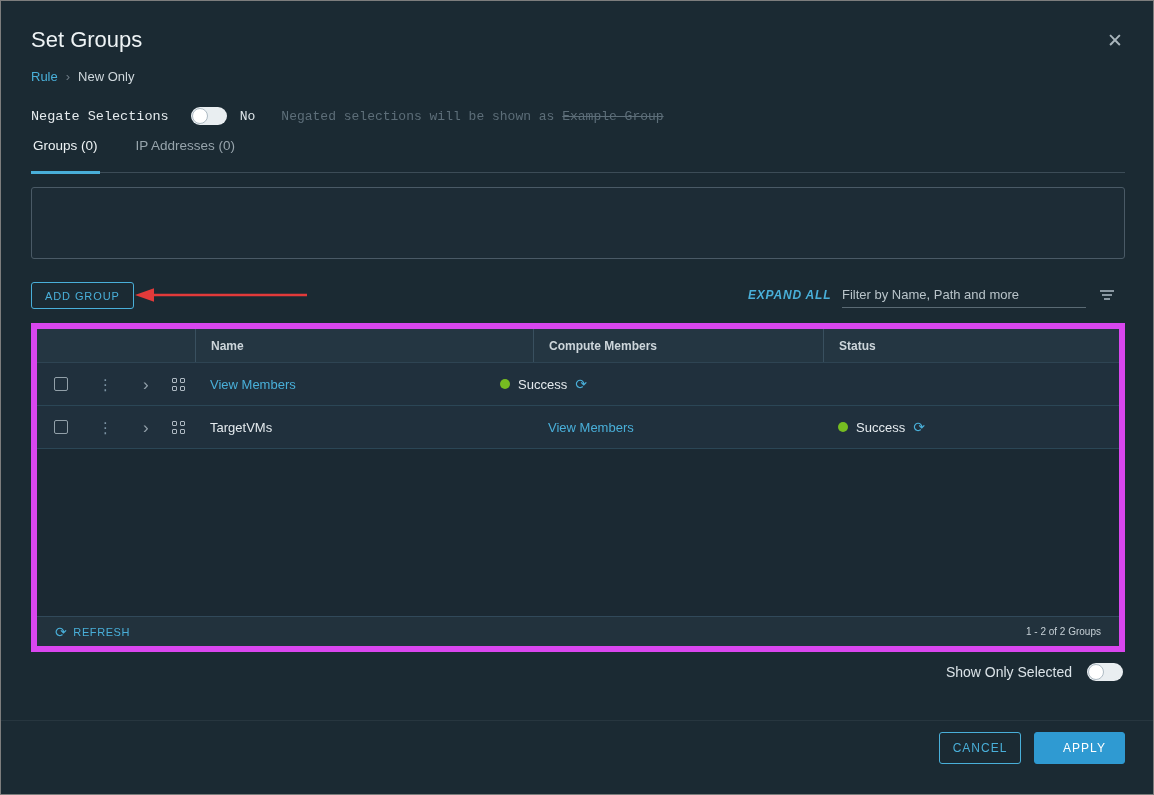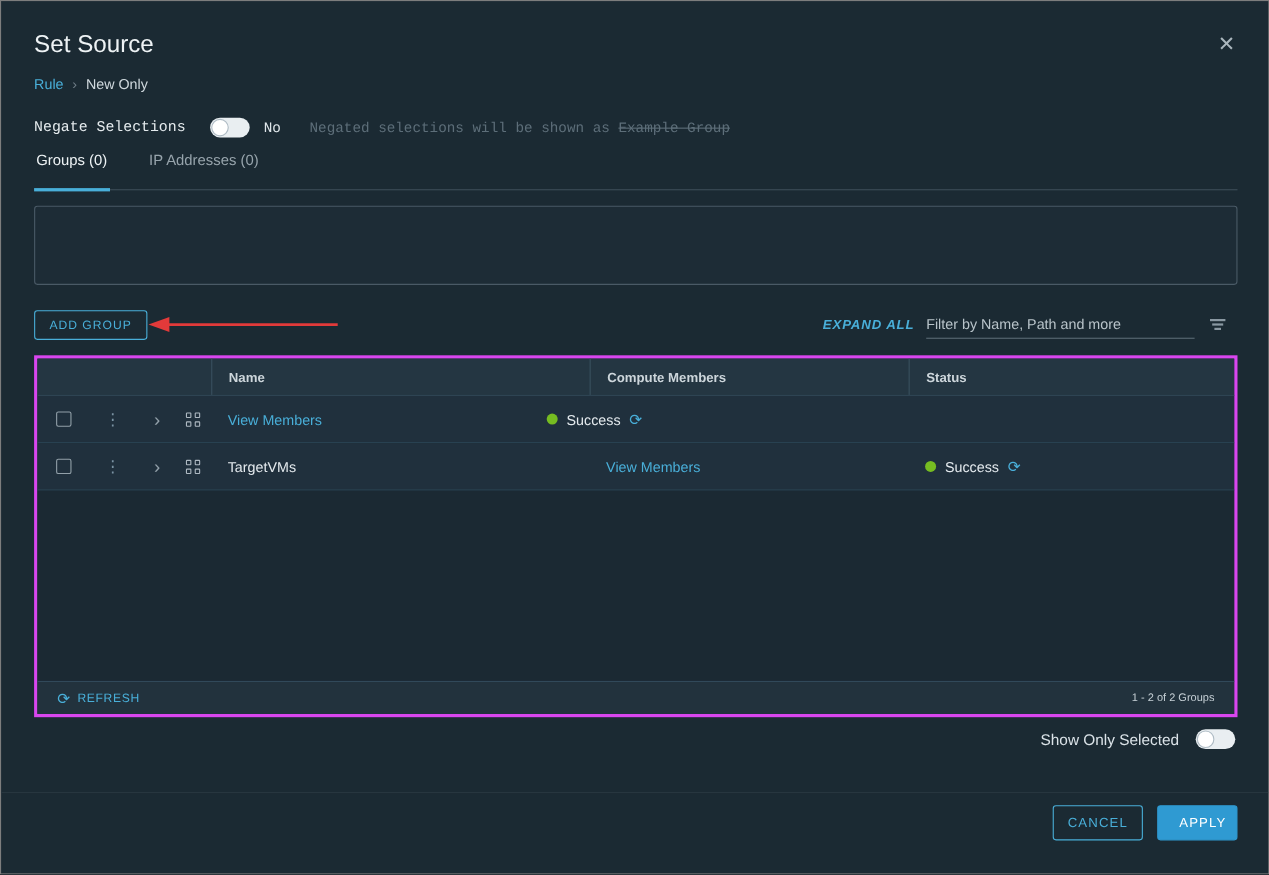--- a/index.html
+++ b/index.html
@@ -41,21 +41,21 @@
   .arrow-svg{position:absolute;left:132px;top:285px;}
   .expand-all{position:absolute;left:747px;top:287px;font-size:12px;letter-spacing:.8px;color:var(--accent);cursor:pointer;font-weight:600;font-style:italic;}
   .filter-input{position:absolute;left:841px;top:281px;width:244px;height:26px;background:transparent;border:none;border-bottom:1px solid #5a6a74;color:#cfd8dd;font-size:13px;font-family:inherit;outline:none;}
   .filter-input::placeholder{color:#b9c4ca;opacity:1;}
   .filter-icon{position:absolute;left:1098px;top:289px;width:16px;height:12px;cursor:pointer;}
   .filter-icon i{display:block;height:2px;background:#8a98a2;margin:0 auto 2px auto;}
   .filter-icon i:nth-child(1){width:14px;}
   .filter-icon i:nth-child(2){width:10px;}
   .filter-icon i:nth-child(3){width:6px;}
   
-  .grid{position:absolute;left:30px;top:322px;width:1094px;height:329px;display:flex;flex-direction:column;border:3px solid #d946ef;background:#1b2933;}
+  .grid{position:absolute;left:30px;top:322px;width:1094px;height:329px;display:flex;flex-direction:column;border:6px solid #d946ef;background:#1b2933;}
   .g-header{height:34px;background:#243642;display:flex;align-items:stretch;flex:none;border-bottom:1px solid #2e4453;}
   .h-cell{display:flex;align-items:center;font-size:12px;font-weight:600;color:#cdd6db;padding-left:15px;}
   .h-cell.bordered{border-left:1px solid #39505f;}
   .col-controls{width:158px;flex:none;}
   .col-name{flex:1;}
   .col-compute{width:290px;flex:none;}
   .col-status{width:296px;flex:none;}
   .g-row{height:43px;flex:none;background:#20303d;border-bottom:1px solid #2b4656;display:flex;align-items:stretch;}
   .r-cell{display:flex;align-items:center;padding-left:15px;font-size:13px;color:#e4eaee;}
   .controls-cell{width:158px;flex:none;display:flex;align-items:center;padding-left:0;}
@@ -74,28 +74,28 @@
   .row-count{font-size:10px;color:#c6d0d6;}
   
   .show-only{position:absolute;top:659px;right:30px;display:flex;align-items:center;height:24px;}
   .show-only-label{font-size:14px;color:#dbe3e8;}
   .show-only .toggle{margin-left:15px;}
   
   .footer-divider{position:absolute;left:0;right:0;top:719px;height:1px;background:#27363f;}
   .actions{position:absolute;top:731px;right:28px;display:flex;gap:13px;}
   .btn{height:32px;border-radius:3px;font-size:12px;letter-spacing:1px;font-family:inherit;cursor:pointer;}
   .btn-cancel{width:82px;background:transparent;border:1px solid var(--accent);color:var(--accent);}
-  .btn-apply{width:73px;background:#2f9ad2;border:1px solid #2f9ad2;color:#fff;padding-left:10px;}
+  .btn-apply{width:91px;background:#2f9ad2;border:1px solid #2f9ad2;color:#fff;padding-left:10px;}
 </style>
 </head>
 <body>
 
 <div class="screen">
 
-  <div class="dialog-title">Set Source</div>
+  <div class="dialog-title">Set Groups</div>
   <span class="close-btn">✕</span>
 
   <div class="breadcrumb">
     <span class="crumb-link">Rule</span>
     <span class="crumb-sep">›</span>
     <span class="crumb-current">New Only</span>
   </div>
 
   <div class="negate-row">
     <span class="negate-label">Negate Selections</span>

